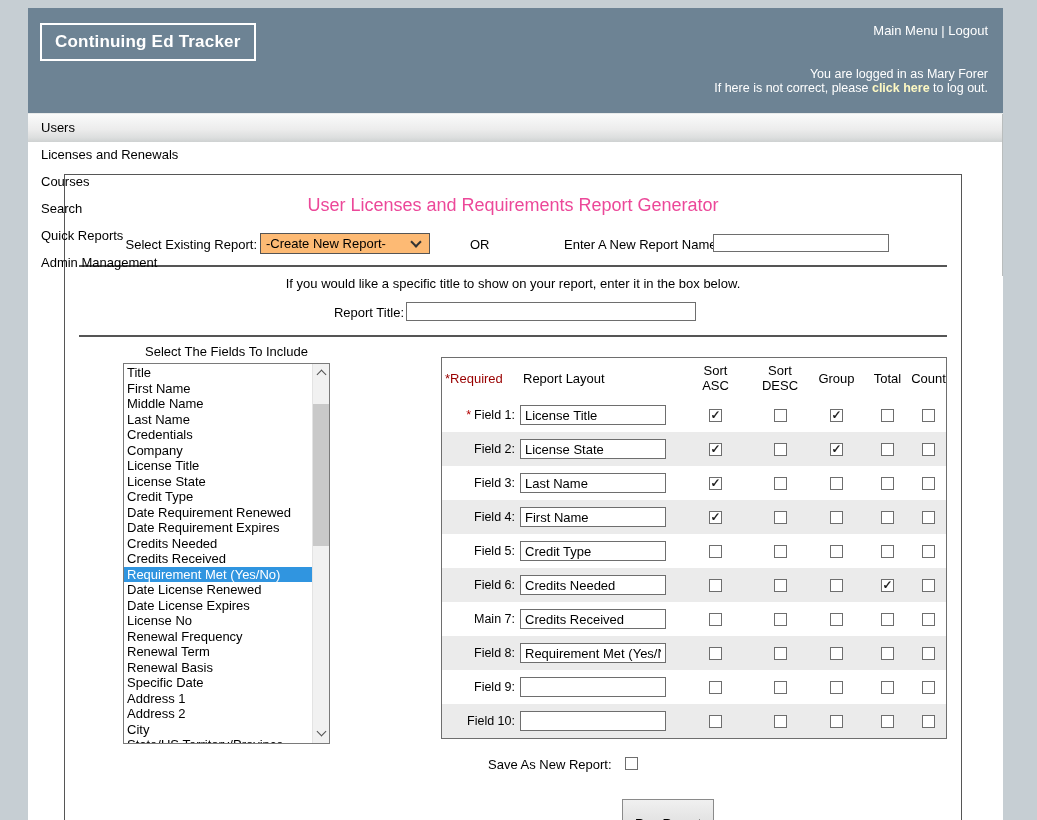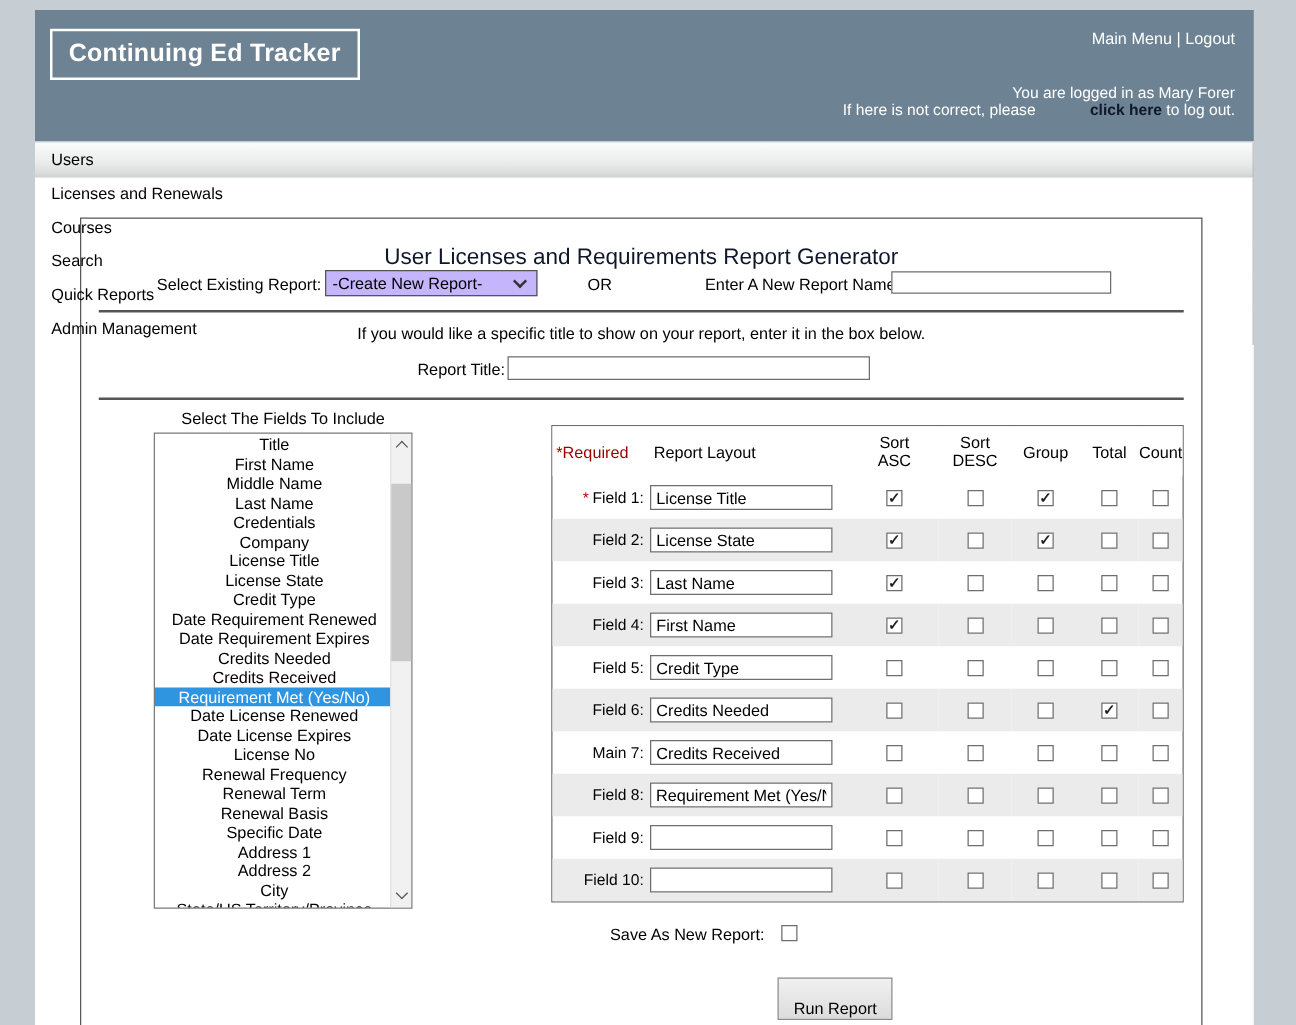--- a/index.html
+++ b/index.html
@@ -10,57 +10,57 @@
     font-size:13px; color:#000;
     padding:8px 0 0 28px;
   }
   .page { width:975px; }
 
   
   .header { position:relative; height:105px; background:#6d8394; }
   .logo-box {
     position:absolute; left:12px; top:15px;
     border:2px solid #fff; padding:7px 13px;
-    color:#fff; font-size:20px; font-weight:bold; letter-spacing:.2px;
+    color:#fff; font-size:17px; font-weight:bold; letter-spacing:.2px;
   }
   .header-right { position:absolute; right:15px; top:15px; text-align:right; color:#fff; }
   .menu-links { font-size:13px; font-weight:normal; }
   .menu-links a { color:#fff; text-decoration:none; cursor:pointer; }
   .logged-in { margin-top:29px; font-size:12.5px; line-height:14px; }
-  .logged-in a { color:#0f172a; font-weight:bold; text-decoration:none; cursor:pointer;margin-left:40px; }
+  .logged-in a { color:#fef9c3; font-weight:bold; text-decoration:none; cursor:pointer; }
 
   
   .nav {
     display:flex; height:29px;
     background:linear-gradient(#fafbfb, #ececec 55%, #dcdede 85%, #ced1d1 100%);
     border-top:1px solid #e8eaea;
     flex-direction:column;
   }
   .tab {
     line-height:27px; padding:0 13px;
     border-right:1px solid #b9bdbd;
     cursor:pointer; white-space:nowrap;
   }
 
   
   .content { background:#fff; height:678px; overflow:hidden; }
   .main-box {
     margin:32px 0 0 36px; width:898px; height:700px;
     border:1px solid #565656; background:#fff;
   }
-  .form-title { margin-top:20px; text-align:center; font-size:18px; color:#0f172a; }
+  .form-title { margin-top:20px; text-align:center; font-size:18px; color:#ec4899; }
 
   .hr { border-top:2px solid #555; margin:0 14px; }
 
-  .row1 { position:relative; height:22px; }
+  .row1 { position:relative; height:22px; margin-top:17px; }
   .lbl { white-space:nowrap; }
   .label-select { position:absolute; left:0; top:4px; width:192px; text-align:right; }
   .select-box {
     position:absolute; left:195px; top:0; width:170px; height:21px;
-    border:1px solid #555; background:#c4b5fd; line-height:19px; padding-left:5px;
+    border:1px solid #555; background:#fdba74; line-height:19px; padding-left:5px;
     cursor:default;
   }
   .select-box .chev {
     position:absolute; right:9px; top:4px; width:8px; height:8px;
     border-right:2px solid #333; border-bottom:2px solid #333;
     transform:rotate(45deg);
   }
   .or { position:absolute; left:405px; top:4px; }
   .label-newname { position:absolute; left:499px; top:4px; }
   .txt { border:1px solid #6e6e6e; background:#fff; font-family:inherit; font-size:13px; padding:1px 3px; }
@@ -72,21 +72,21 @@
   .label-title { position:absolute; left:0; top:3px; width:339px; text-align:right; }
   .report-title { position:absolute; left:341px; top:0; width:290px; height:19px; }
   .hr2 { margin-top:13px; }
 
   
   .fields-row { display:flex; align-items:flex-start; margin-top:7px; }
   .left-col { margin-left:58px; width:207px; }
   .list-label { text-align:center; margin-bottom:4px; }
   .listbox { position:relative; height:381px; border:1px solid #7a7a7a; background:#fff; overflow:hidden; }
   .list-items { margin-right:17px; height:100%; overflow:hidden; padding-top:1px; }
-  .li { line-height:15.5px; height:15.5px; padding-left:3px; white-space:nowrap; overflow:hidden; cursor:default;text-align:center; }
+  .li { line-height:15.5px; height:15.5px; padding-left:3px; white-space:nowrap; overflow:hidden; cursor:default; }
   .li.sel { background:#3095e0; color:#fff; }
   .sbar { position:absolute; top:0; right:0; bottom:0; width:17px; background:#f1f1f1; border-left:1px solid #e3e3e3; }
   .sarrow { position:absolute; left:0; width:17px; height:17px; cursor:pointer; }
   .sarrow.up { top:1px; } .sarrow.down { bottom:1px; }
   .sarrow::after {
     content:""; position:absolute; left:5px; width:6px; height:6px;
     border-right:1.6px solid #505050; border-bottom:1.6px solid #505050;
   }
   .sarrow.up::after { top:6px; transform:rotate(225deg); }
   .sarrow.down::after { top:3px; transform:rotate(45deg); }

